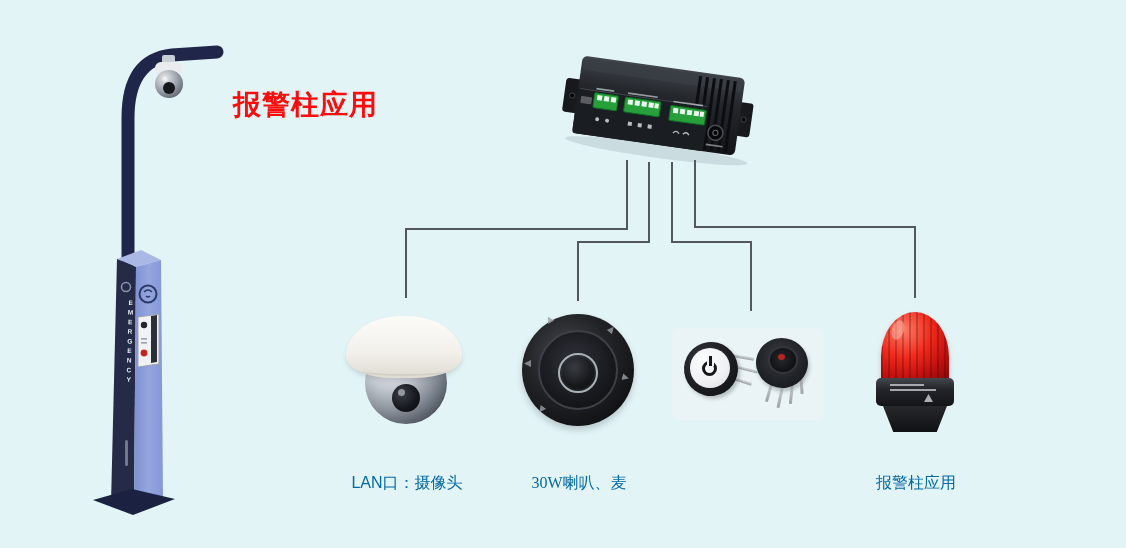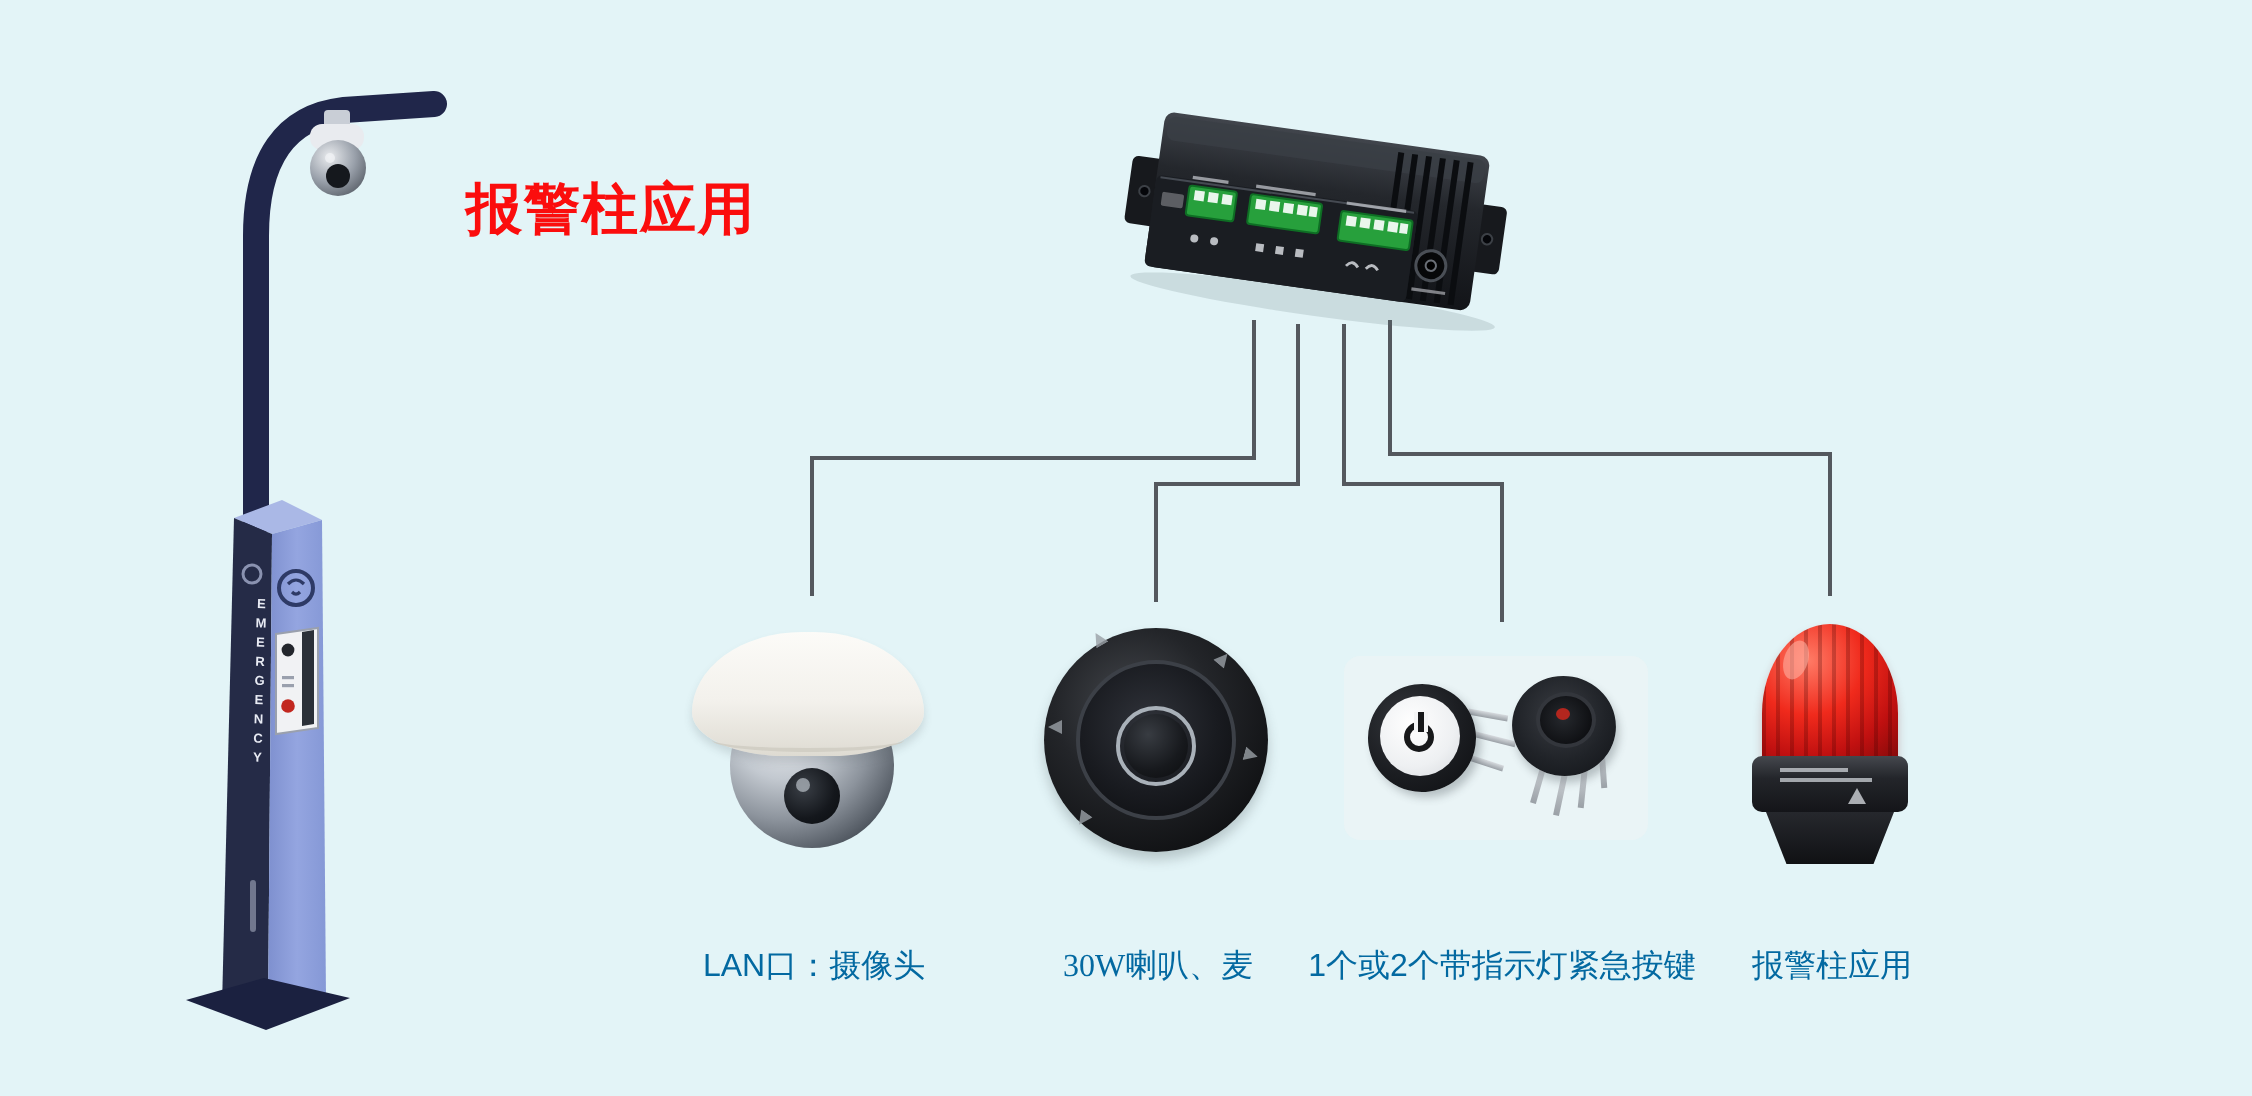--- a/index.html
+++ b/index.html
@@ -346,16 +346,15 @@
     <div class="bcn-glint"></div>
     <div class="bcn-collar"></div>
     <div class="bcn-label-line bcn-l1"></div>
     <div class="bcn-label-line bcn-l2"></div>
     <div class="bcn-tri"></div>
     <div class="bcn-base"></div>
   </div>
 
   <div class="abs caption cap-camera">LAN口：摄像头</div>
   <div class="abs caption cap-speaker">30W喇叭、麦</div>
-  <div class="abs caption cap-buttons">1个或2个带指示灯紧急按键</div>
   <div class="abs caption cap-beacon">报警柱应用</div>
 
 </div>
 
 </body></html>

